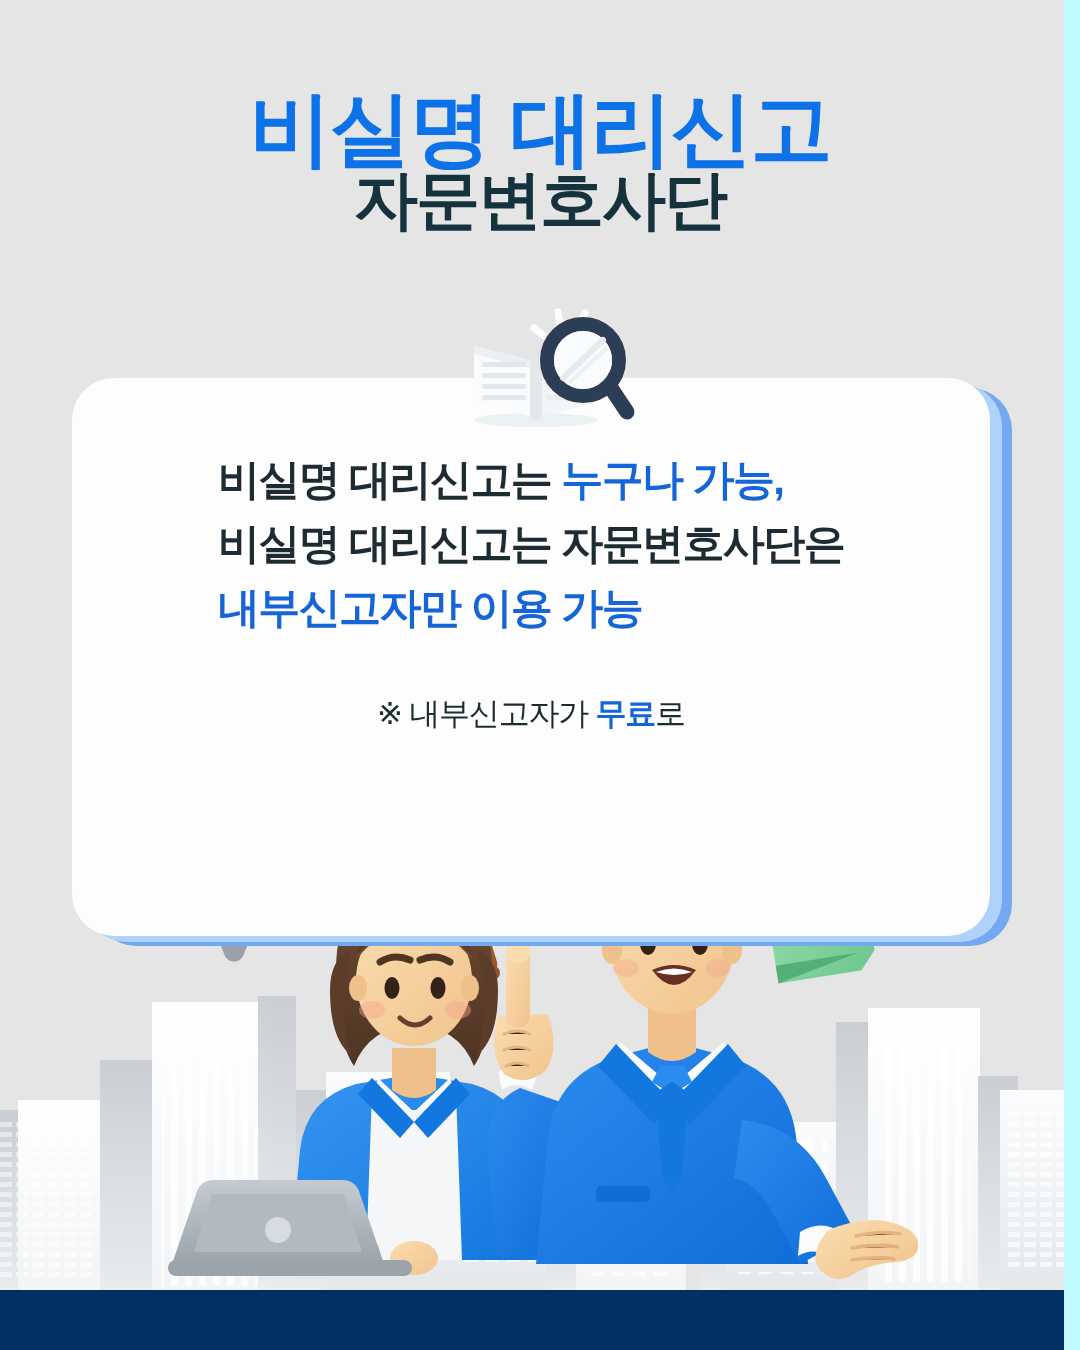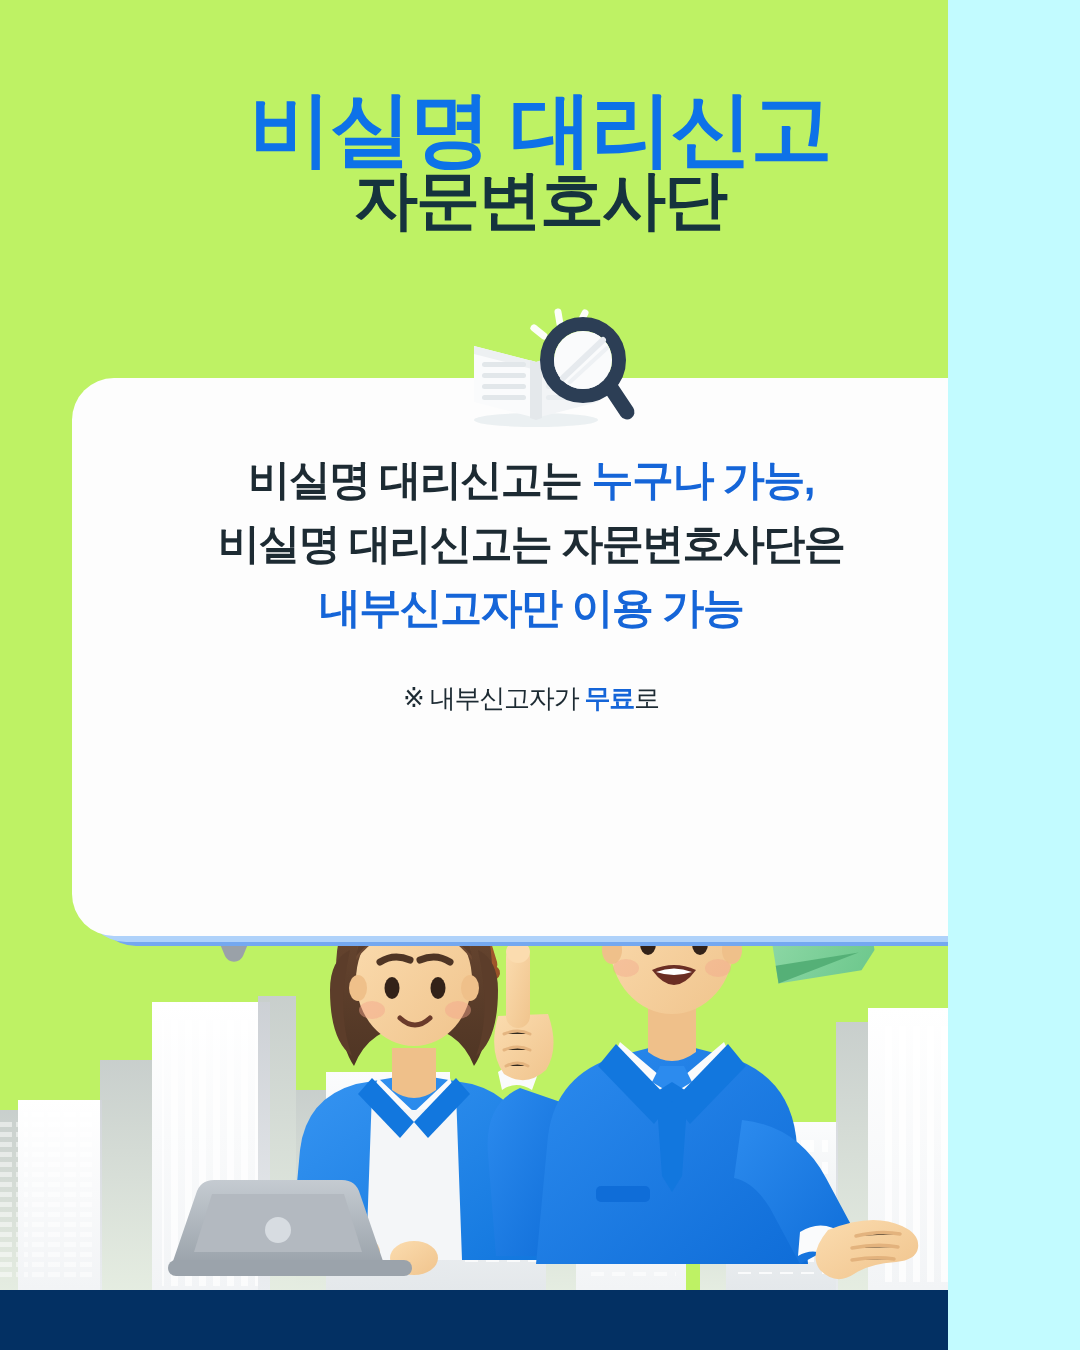--- a/index.html
+++ b/index.html
@@ -6,22 +6,22 @@
   * { margin:0; padding:0; box-sizing:border-box; }
   html,body { width:1080px; height:1350px; }
   body{
     font-family:"Liberation Sans","DejaVu Sans",sans-serif;
     background:#C2FBFF;
     position:relative;
     overflow:hidden;
   }
   .poster{
     position:relative;
-    width:948px; height:1350px;
-    background:#bef264;
+    width:1064px; height:1350px;
+    background:#e5e5e5;
     overflow:hidden;
     padding-left:18px;
   }
 
   
   .title-block{
     position:absolute; top:88px; left:0; width:1080px;
     text-align:center; z-index:6;
   }
   .title-line{
@@ -56,30 +56,29 @@
   }
   .card{
     position:absolute; left:0; top:0;
     width:918px; height:558px;
     background:#FDFDFD; border-radius:42px;
     display:flex; flex-direction:column;
     align-items:center; justify-content:flex-start;
     padding-top:70px;
   }
   .lead{
-    text-align:center;
     font-size:42px; font-weight:800;
     color:#1D2B33; letter-spacing:-1.6px;
     line-height:1.52;
   }
   .lead .accent{ color:#1565D8; }
   .lead .accent-line{ color:#1565D8; display:block; }
   .note{
-    margin-top:38px;
-    font-size:26px; font-weight:500;
+    margin-top:50px;
+    font-size:31px; font-weight:500;
     color:#1D2B33; letter-spacing:-1.2px;
     line-height:1.62;
   }
   .note .accent{ color:#1565D8; font-weight:800; }
 
   
   .city{
     position:absolute; left:0; bottom:60px;
     width:1080px; height:330px; z-index:2;
   }

